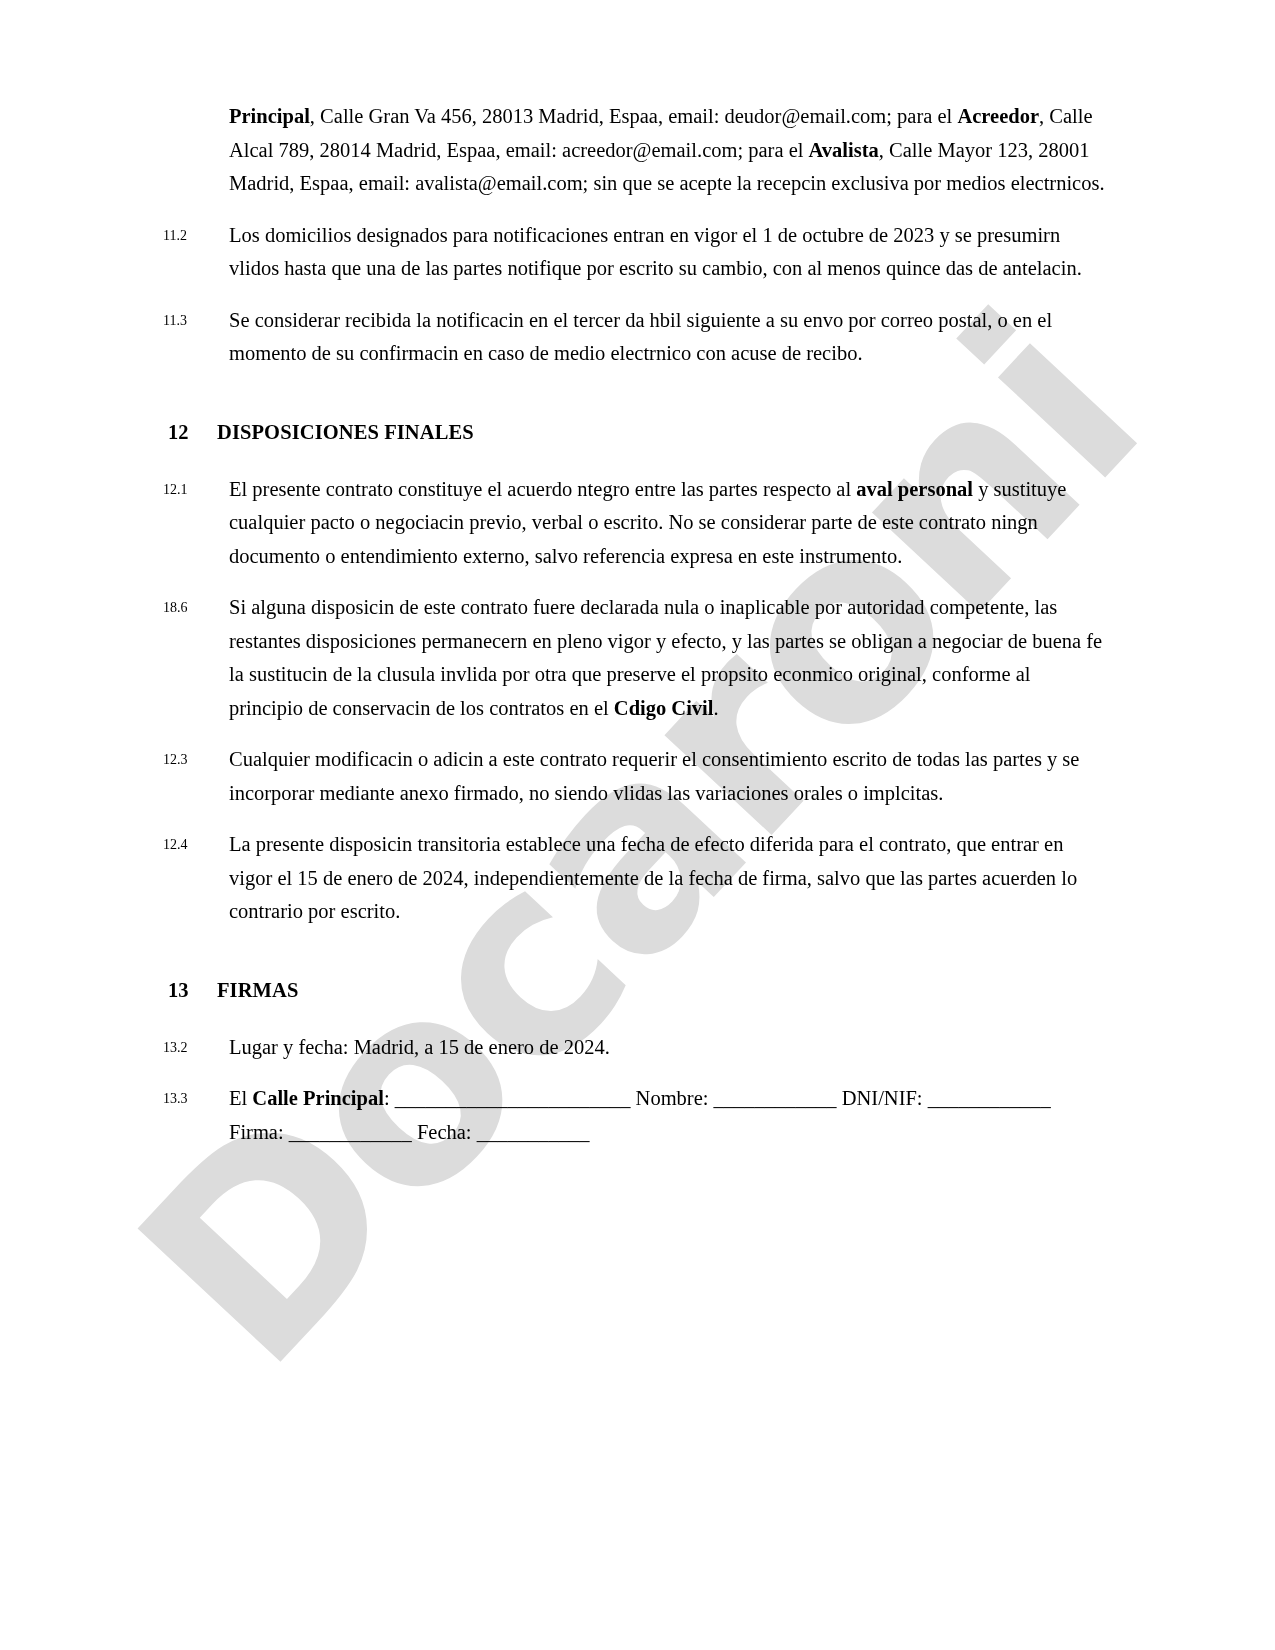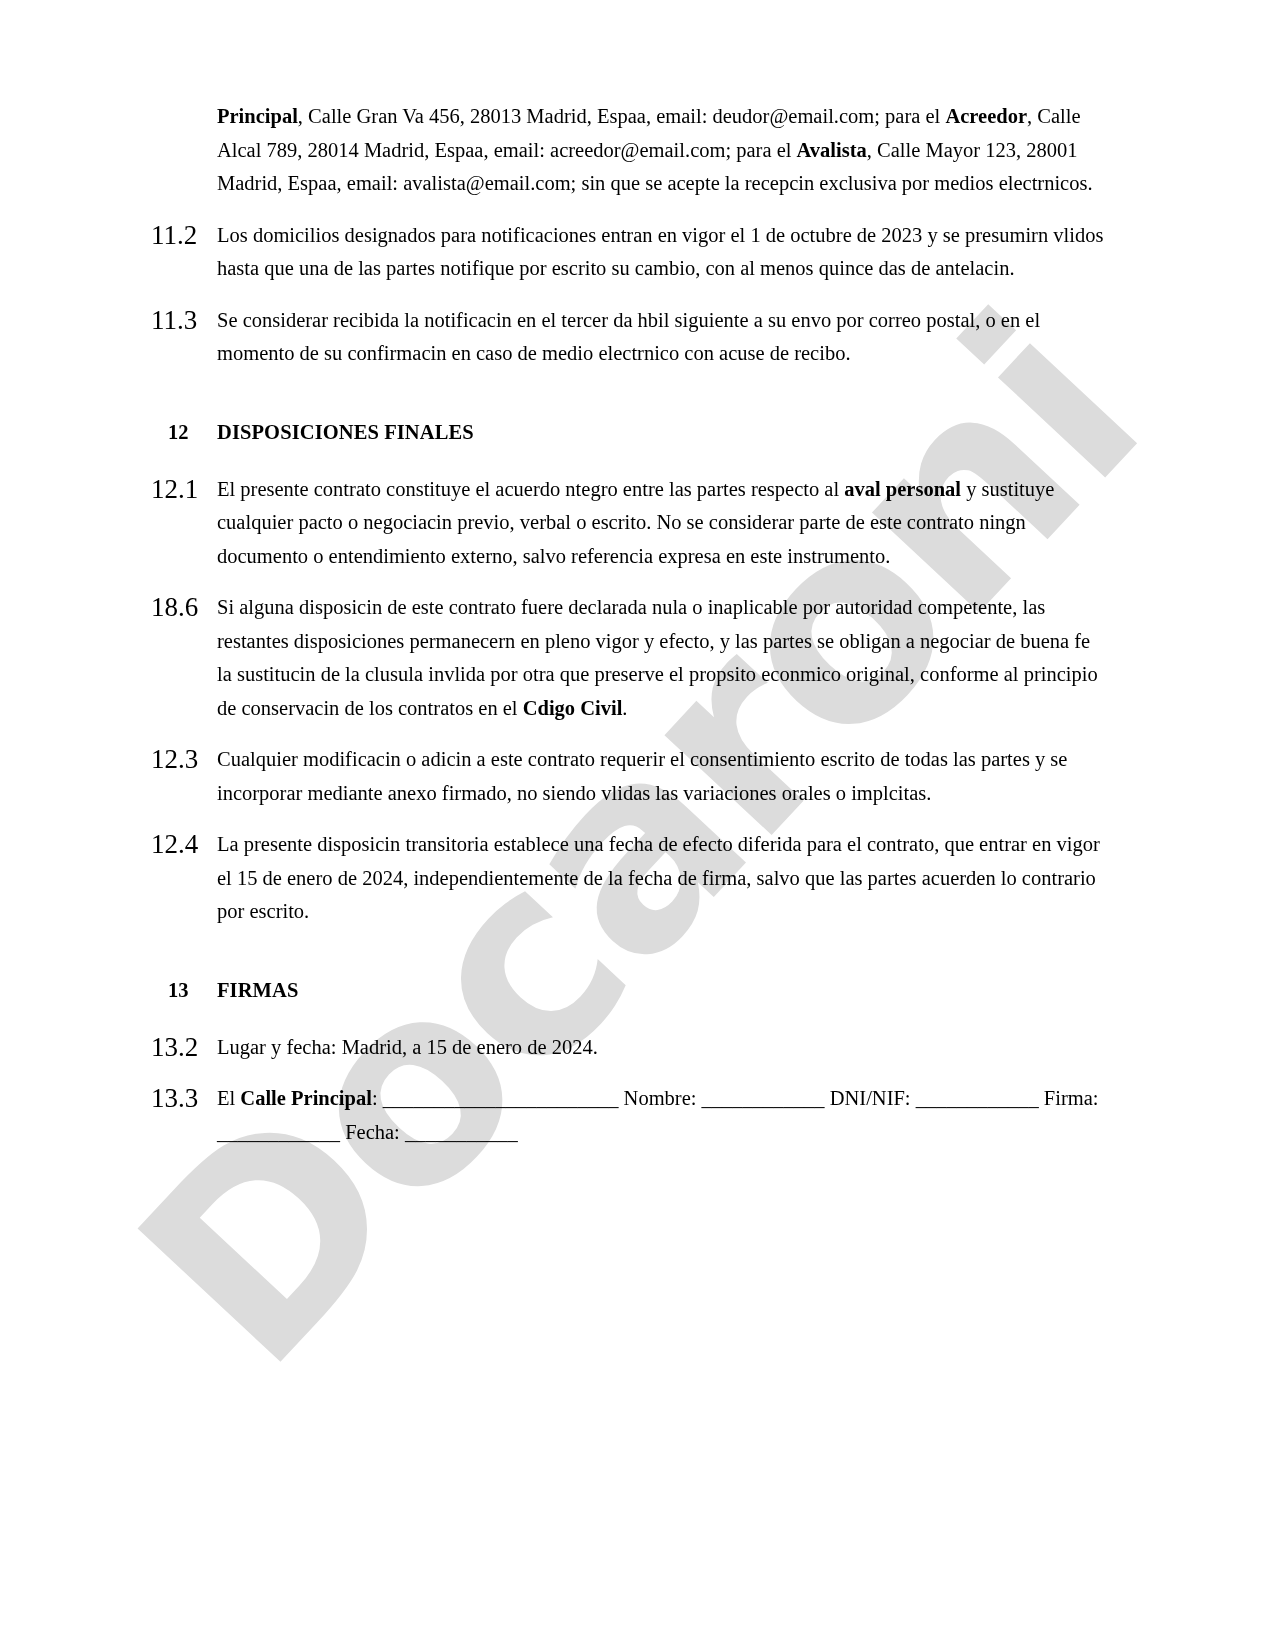--- a/index.html
+++ b/index.html
@@ -55,24 +55,25 @@
     box-sizing: border-box;
   }
 
   .clause {
     display: flex;
     align-items: flex-start;
     margin-bottom: 18px;
   }
   .clause-num {
     flex: 0 0 66px;
-    font-size: 27px;
+    font-size: 14px;
     line-height: 33.5px;
     text-align: left;
     padding-right: 0;
+    margin-left: 12px;
   }
   .clause-body {
     flex: 1 1 auto;
     font-size: 20.5px;
     line-height: 33.5px;
     text-align: left;
   }
   
   .clause.cont .clause-num { visibility: hidden; }
 

